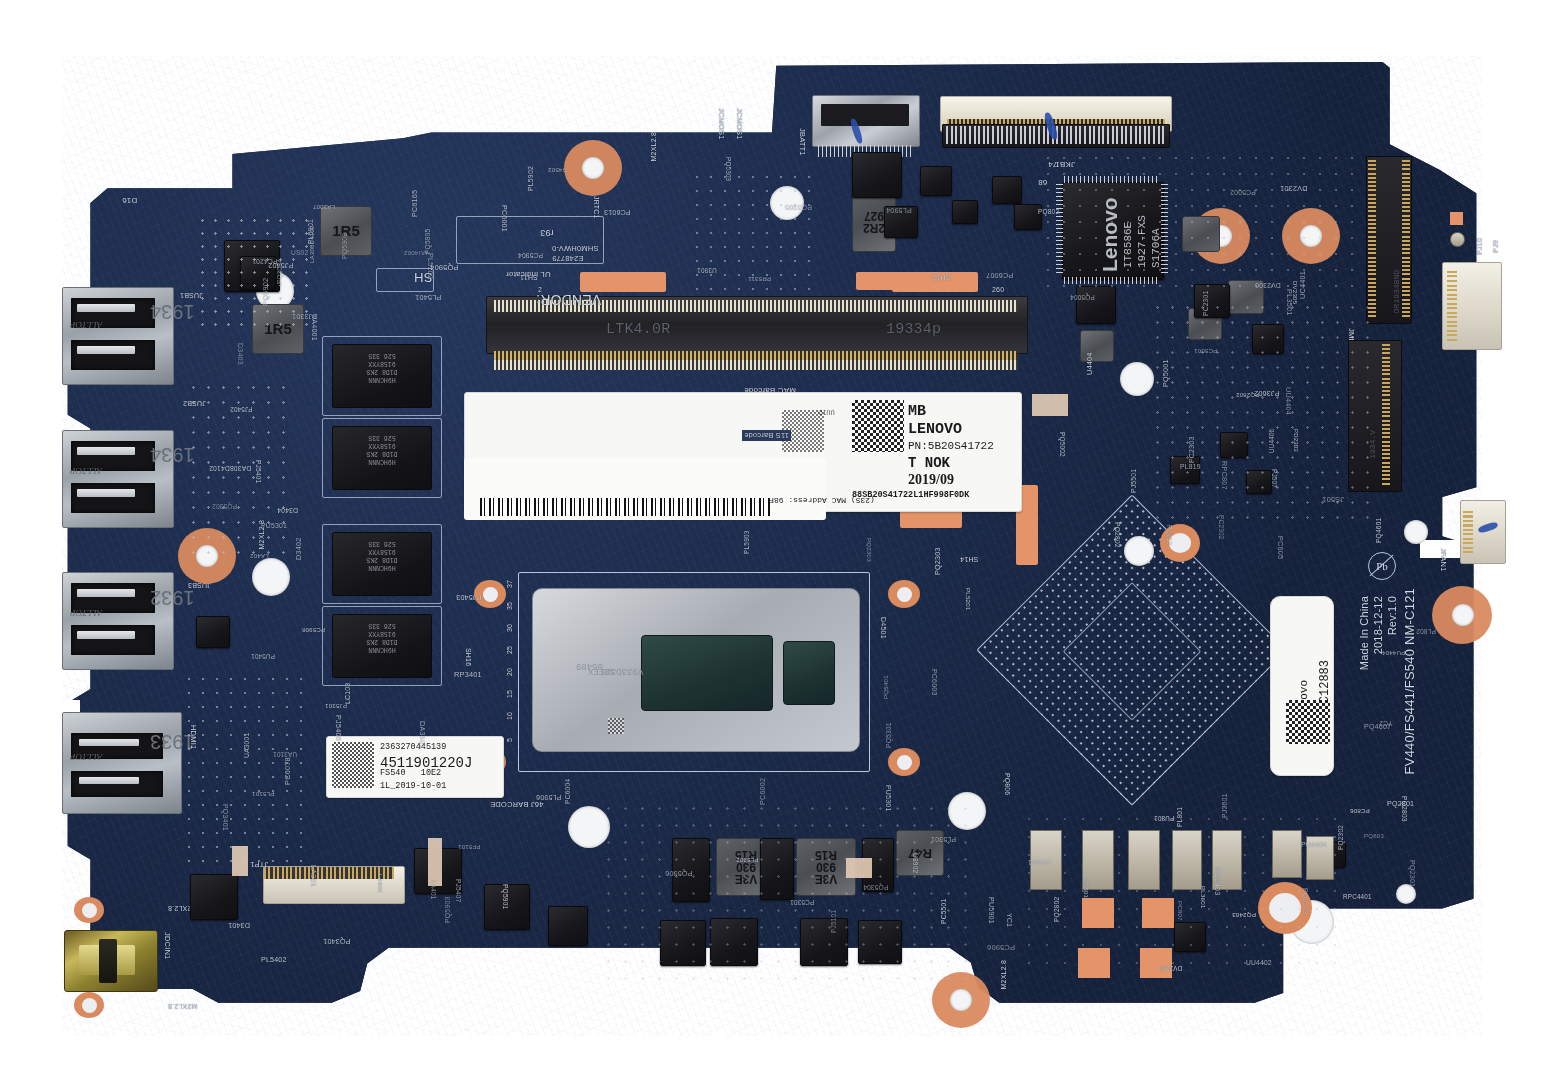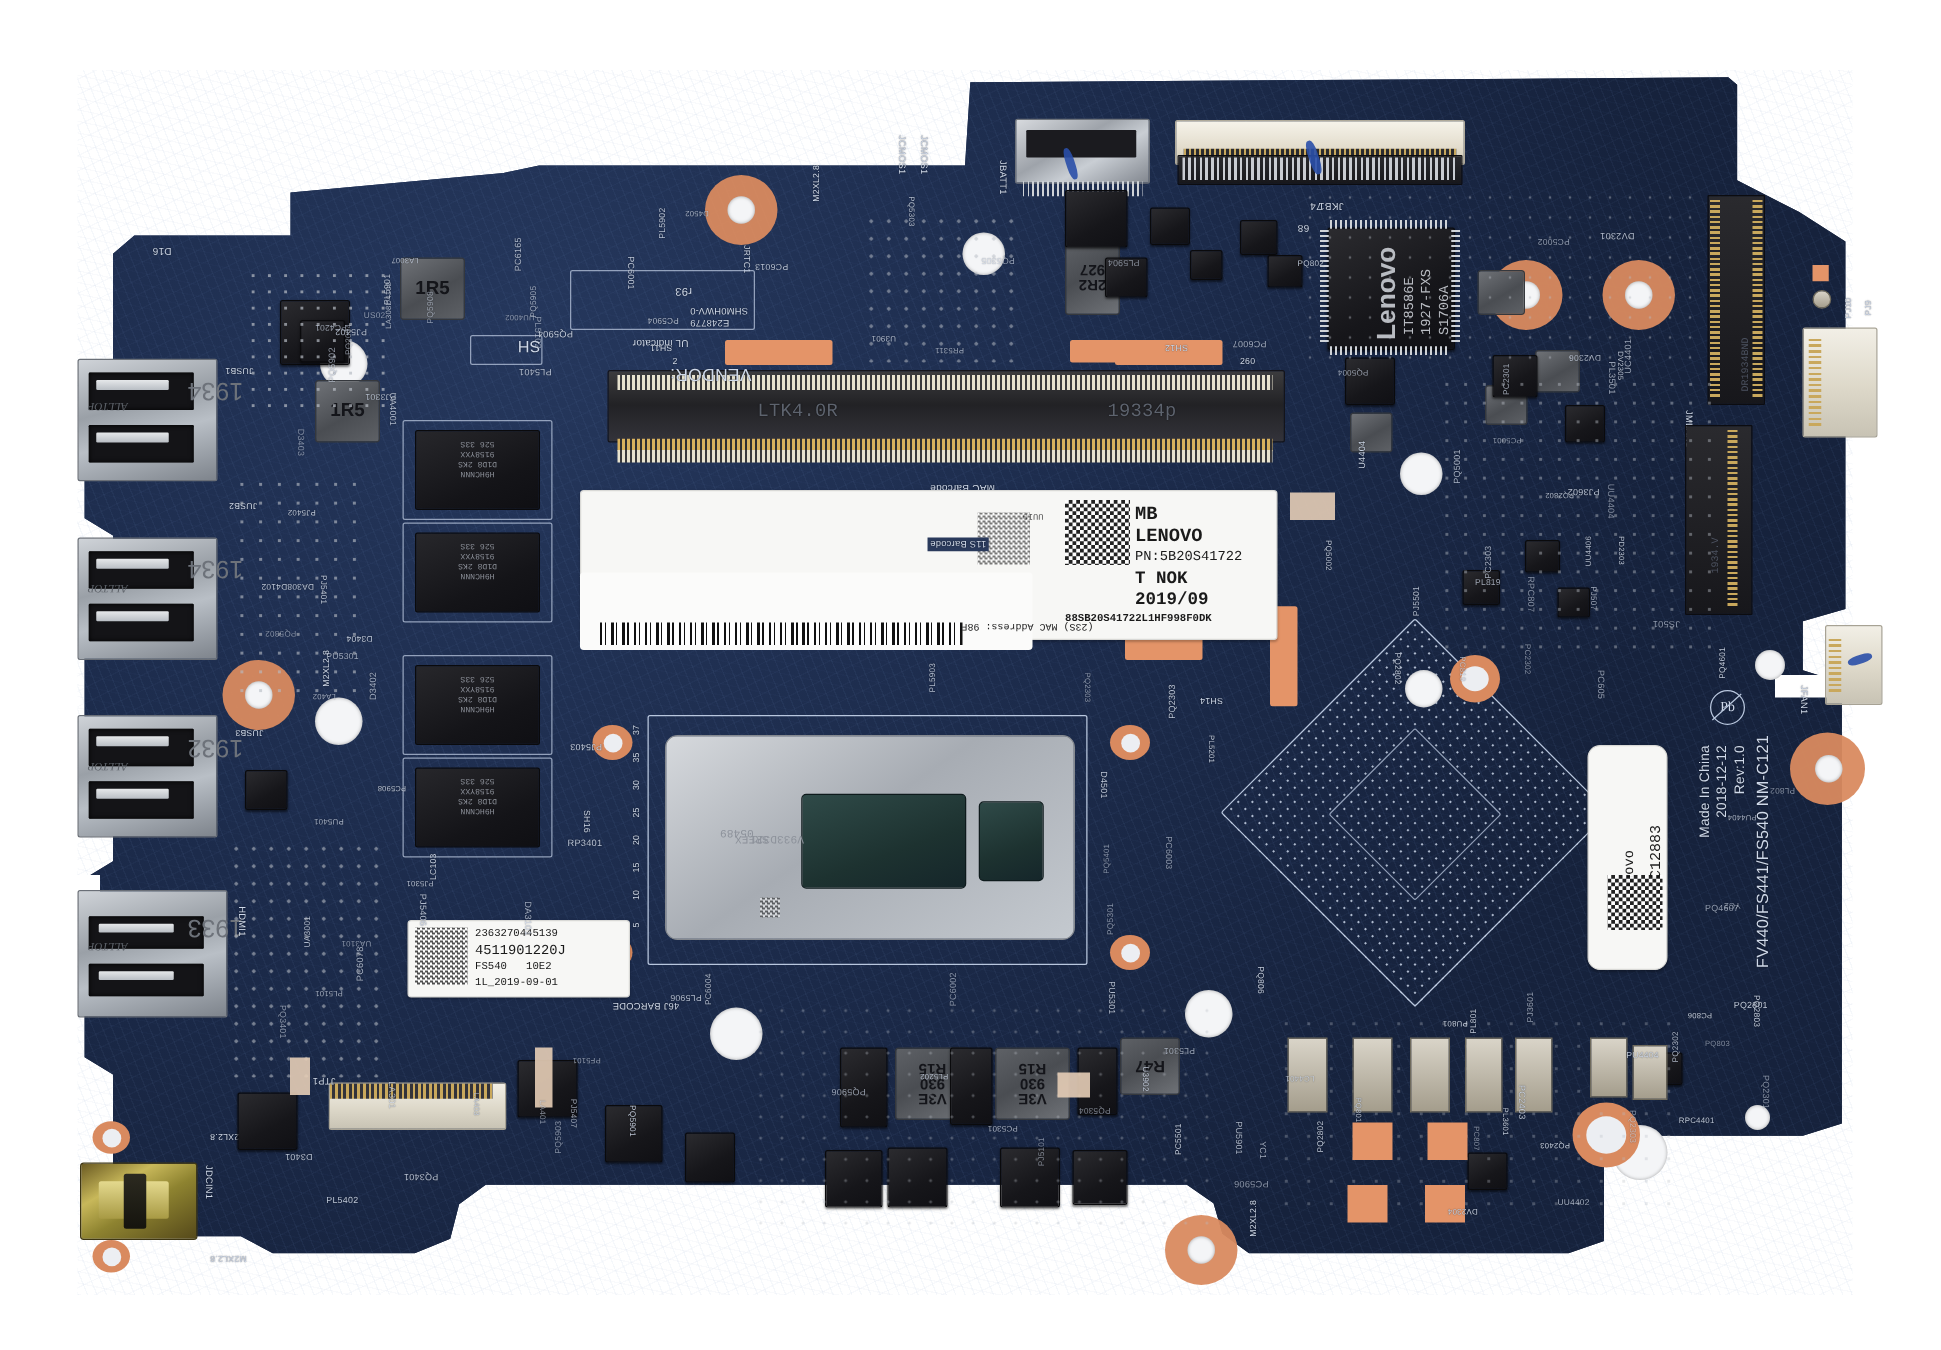--- a/index.html
+++ b/index.html
@@ -216,21 +216,21 @@
   <div class="silk rot270" style="left:482px;top:420px;font-size:7px;">SH10</div>
 
   <div class="label-wht" style="left:464px;top:392px;width:556px;height:118px;"></div>
   <div class="lbltxt rot180" style="left:818px;top:408px;font-size:7px;color:#555;">UUID</div>
   <div class="qr fine" style="left:782px;top:410px;width:42px;height:42px;opacity:.55;"></div>
   <div class="qr" style="left:852px;top:400px;width:52px;height:52px;"></div>
   <div class="lbltxt" style="left:908px;top:403px;font-size:15px;font-weight:700;">MB</div>
   <div class="lbltxt" style="left:908px;top:421px;font-size:15px;font-weight:700;">LENOVO</div>
   <div class="lbltxt" style="left:908px;top:440px;font-size:11px;">PN:5B20S41722</div>
   <div class="lbltxt" style="left:908px;top:455px;font-size:14px;font-weight:700;">T NOK</div>
-  <div class="lbltxt" style="left:908px;top:472px;font-size:14px;font-weight:700;">2019/09</div>
+  <div class="lbltxt" style="left:908px;top:472px;font-size:14px;font-weight:700;font-family:Liberation Serif, serif;">2019/09</div>
   <div class="lbltxt" style="left:852px;top:490px;font-size:8.5px;font-weight:700;">88SB20S41722L1HF998F0DK</div>
 
   <div class="label-wht" style="left:464px;top:458px;width:362px;height:62px;border:none;box-shadow:none;background:#fbfbfa;"></div>
   <div class="silk rot180" style="left:742px;top:430px;font-size:7.5px;background:#2a3a5c;padding:1px 2px;">11S Barcode</div>
   <div class="lbltxt rot180" style="left:726px;top:496px;font-size:8px;">(23S) MAC Address: 98FA9BA9D98D</div>
   <div class="barcode" style="left:480px;top:498px;width:290px;height:18px;"></div>
 
   <div class="outline thin" style="left:322px;top:336px;width:118px;height:78px;"></div>
   <div class="ram" style="left:332px;top:344px;width:98px;height:62px;"></div>
   <div class="ramtxt" style="left:336px;top:350px;font-size:6px;width:90px;text-align:center;"></div>
@@ -427,23 +427,23 @@
   <div class="silk rot180" style="left:552px;top:254px;font-size:7.5px;">E248779</div>
   <div class="silk rot180" style="left:506px;top:270px;font-size:8px;">UL indicator</div>
   <div class="silk rot180" style="left:536px;top:292px;font-size:14px;">VENDOR:</div>
   <div class="outline thin" style="left:376px;top:268px;width:56px;height:22px;"></div>
   <div class="silk rot180" style="left:414px;top:270px;font-size:13px;">SH</div>
   <div class="outline thin" style="left:374px;top:308px;width:56px;height:22px;opacity:0;"></div>
 
   <div class="label-wht" style="left:326px;top:736px;width:176px;height:60px;"></div>
   <div class="qr fine" style="left:332px;top:742px;width:42px;height:46px;opacity:.72;"></div>
   <div class="lbltxt" style="left:380px;top:742px;font-size:8.5px;">2363270445139</div>
-  <div class="lbltxt" style="left:380px;top:755px;font-size:11px;">4511901220J</div>
+  <div class="lbltxt" style="left:380px;top:755px;font-size:14px;">4511901220J</div>
   <div class="lbltxt" style="left:380px;top:768px;font-size:8.5px;">FS540   10E2</div>
-  <div class="lbltxt" style="left:380px;top:781px;font-size:8.5px;">1L_2019-09-01</div>
+  <div class="lbltxt" style="left:380px;top:781px;font-size:8.5px;">1L_2019-10-01</div>
   <div class="silk rot180" style="left:490px;top:800px;font-size:7.5px;">46J BARCODE</div>
 
   <div class="mylar" style="left:1032px;top:394px;width:36px;height:22px;"></div>
   <div class="mylar" style="left:846px;top:858px;width:26px;height:20px;"></div>
   <div class="mylar" style="left:232px;top:846px;width:16px;height:30px;"></div>
   <div class="mylar" style="left:428px;top:838px;width:14px;height:48px;"></div>
   <div class="pad-or" style="left:856px;top:272px;width=52px;width:52px;height:18px;border-radius:2px;"></div>
 
   <div id="designators">
       <div class="silk" style="left: 462px; top: 879px; font-size: 6.6px; opacity: 0.69; transform: rotate(90deg); transform-origin: left top;">PJ5407</div>

